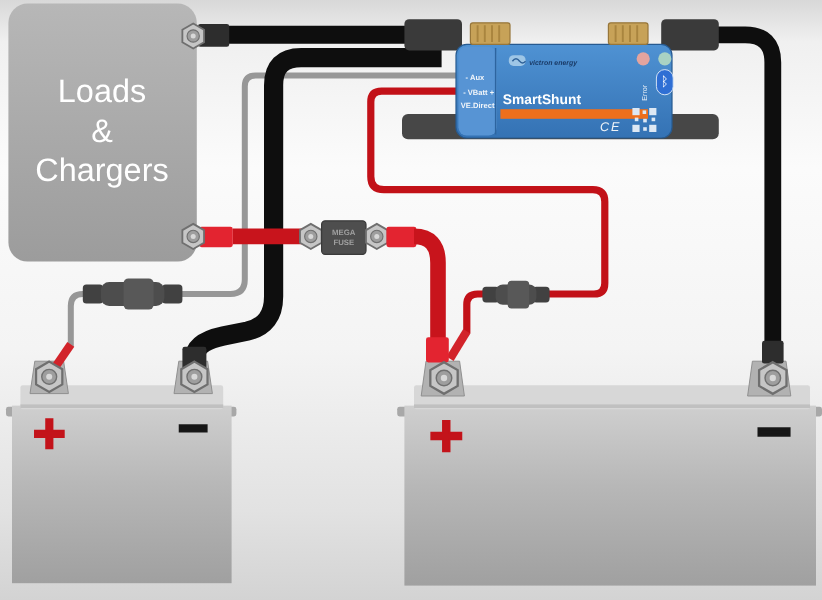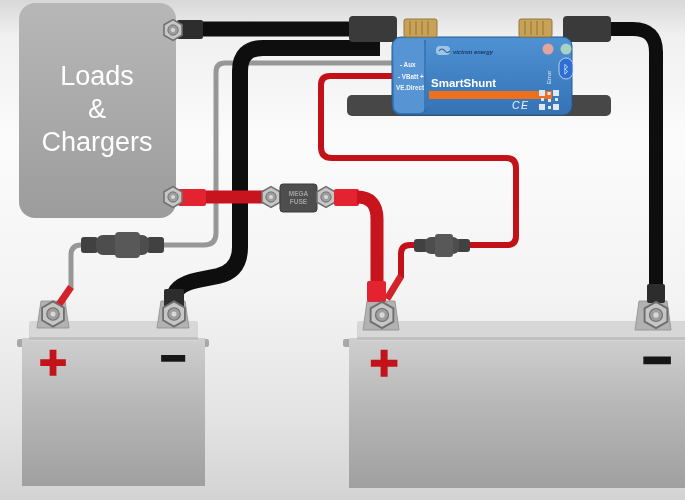--- a/index.html
+++ b/index.html
@@ -1,21 +1,21 @@
 <!DOCTYPE html>
 <html><head>
 <meta charset="utf-8">
 <style>
   html,body{margin:0;padding:0;}
   body{
     width:685px;height:500px;overflow:hidden;
     font-family:"Liberation Sans", sans-serif;
     background:linear-gradient(180deg,#d8d8d8 0%,#f0f0f0 7%,#fbfbfb 28%,#f4f4f4 58%,#e2e2e2 85%,#d3d3d3 100%);
   }
-  .stage{position:relative;width:549px;height:500px;padding-left:12px;}
+  .stage{position:relative;width:549px;height:500px;}
   svg{display:block;}
   text{font-family:"Liberation Sans", sans-serif;}
 </style>
 </head>
 <body>
 
 <div class="stage">
 <svg width="685" height="500" viewBox="0 0 685 500">
   <defs>
     <linearGradient id="boxGray" x1="0" y1="0" x2="0" y2="1">

